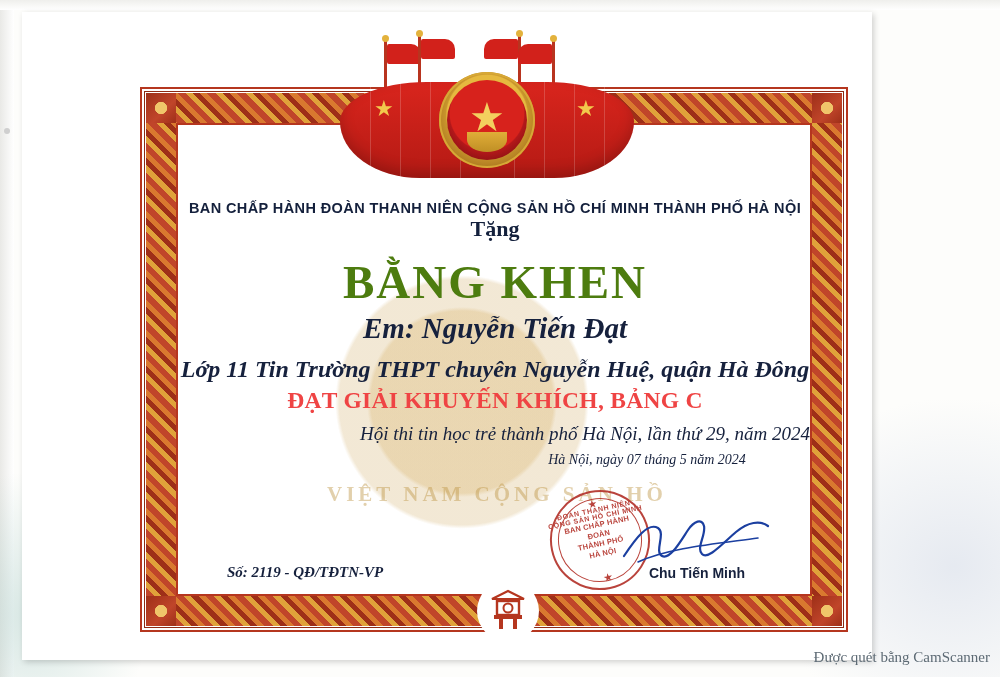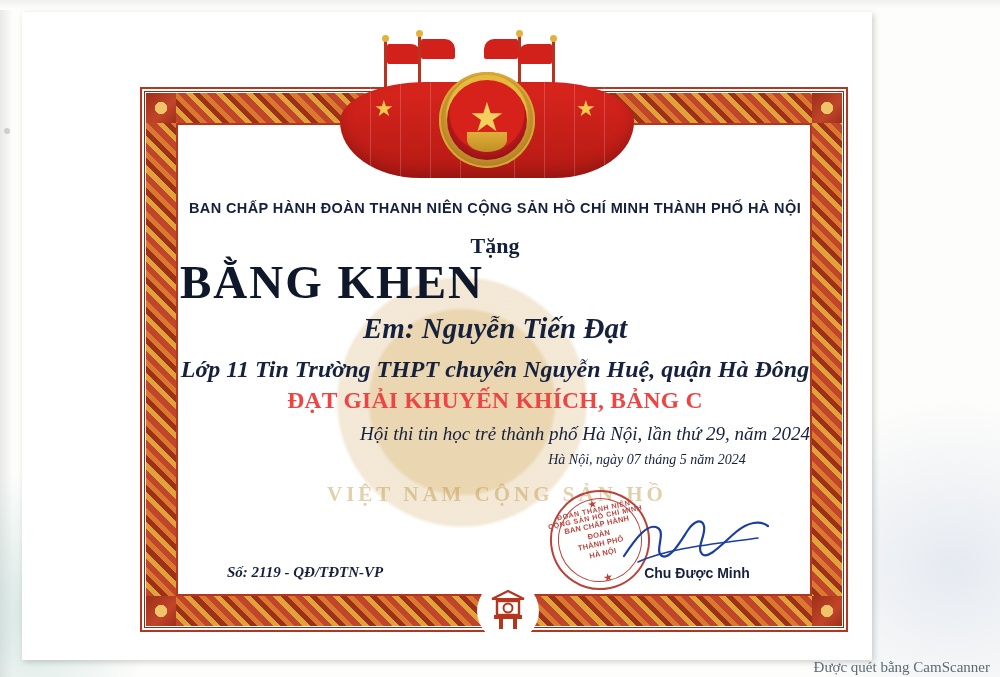--- a/index.html
+++ b/index.html
@@ -225,38 +225,38 @@
     text-align: center;
     font-family: "Liberation Sans", sans-serif;
     font-weight: bold;
     font-size: 14.5px;
     letter-spacing: 0.4px;
     color: #14203c;
     white-space: nowrap;
   }
   .tang {
     position: absolute;
-    left: 158px; top: 221px;
+    left: 158px; top: 204px;
     width: 630px;
     text-align: center;
     font-family: "Liberation Serif", serif;
     font-weight: bold;
     font-size: 22px;
     color: #13203c;
   }
   .title-main {
     position: absolute;
     left: 158px; top: 243px;
     width: 630px;
-    text-align: left;
+    text-align: center;
     font-family: "Liberation Serif", serif;
     font-weight: bold;
     font-size: 47px;
     letter-spacing: 2px;
-    color: #0f172a;
+    color: #4d7c0f;
   }
   .recipient {
     position: absolute;
     left: 158px; top: 300px;
     width: 630px;
     text-align: center;
     font-family: "Liberation Serif", serif;
     font-style: italic;
     font-weight: bold;
     font-size: 29px;
@@ -411,21 +411,21 @@
     border-radius: 50%;
     display: flex;
     align-items: center;
     justify-content: center;
   }
 
   
   .cam-footer {
     position: absolute;
     right: 10px;
-    bottom: 1px;
+    bottom: 11px;
     font-family: "Liberation Serif", serif;
     font-size: 15px;
     color: #5d6a74;
     white-space: nowrap;
   }
 </style>
 </head>
 <body>
 
 <div id="scan">
@@ -509,21 +509,21 @@
         <div>HÀ NỘI</div>
       </div>
       <div class="seal-star bottom">★</div>
     </div>
 
     <svg class="signature" viewBox="0 0 170 70">
       <path d="M6,52 C18,34 30,18 40,24 C48,29 36,48 44,52 C52,56 62,38 70,26 C76,17 84,14 86,22 C88,31 78,44 84,50 C90,56 104,40 118,28 C130,18 142,16 150,22" fill="none" stroke="#1b3fa0" stroke-width="2.2" stroke-linecap="round"></path>
       <path d="M20,58 C50,44 96,40 140,34" fill="none" stroke="#1b3fa0" stroke-width="1.6" stroke-linecap="round"></path>
     </svg>
 
-    <div class="signer-name">Chu Được Minh</div>
+    <div class="signer-name">Chu Tiến Minh</div>
     <div class="doc-number">Số: 2119 - QĐ/TĐTN-VP</div>
 
     <div class="bottom-logo">
       <svg width="48" height="48" viewBox="0 0 48 48">
         <rect x="10" y="28" width="28" height="4" fill="#b5361f"></rect>
         <rect x="13" y="14" width="22" height="14" fill="none" stroke="#b5361f" stroke-width="2.4"></rect>
         <circle cx="24" cy="21" r="4.5" fill="none" stroke="#b5361f" stroke-width="2"></circle>
         <path d="M8,12 L40,12 L24,4 Z" fill="none" stroke="#b5361f" stroke-width="2.2"></path>
         <rect x="15" y="32" width="4" height="10" fill="#b5361f"></rect>
         <rect x="29" y="32" width="4" height="10" fill="#b5361f"></rect>

